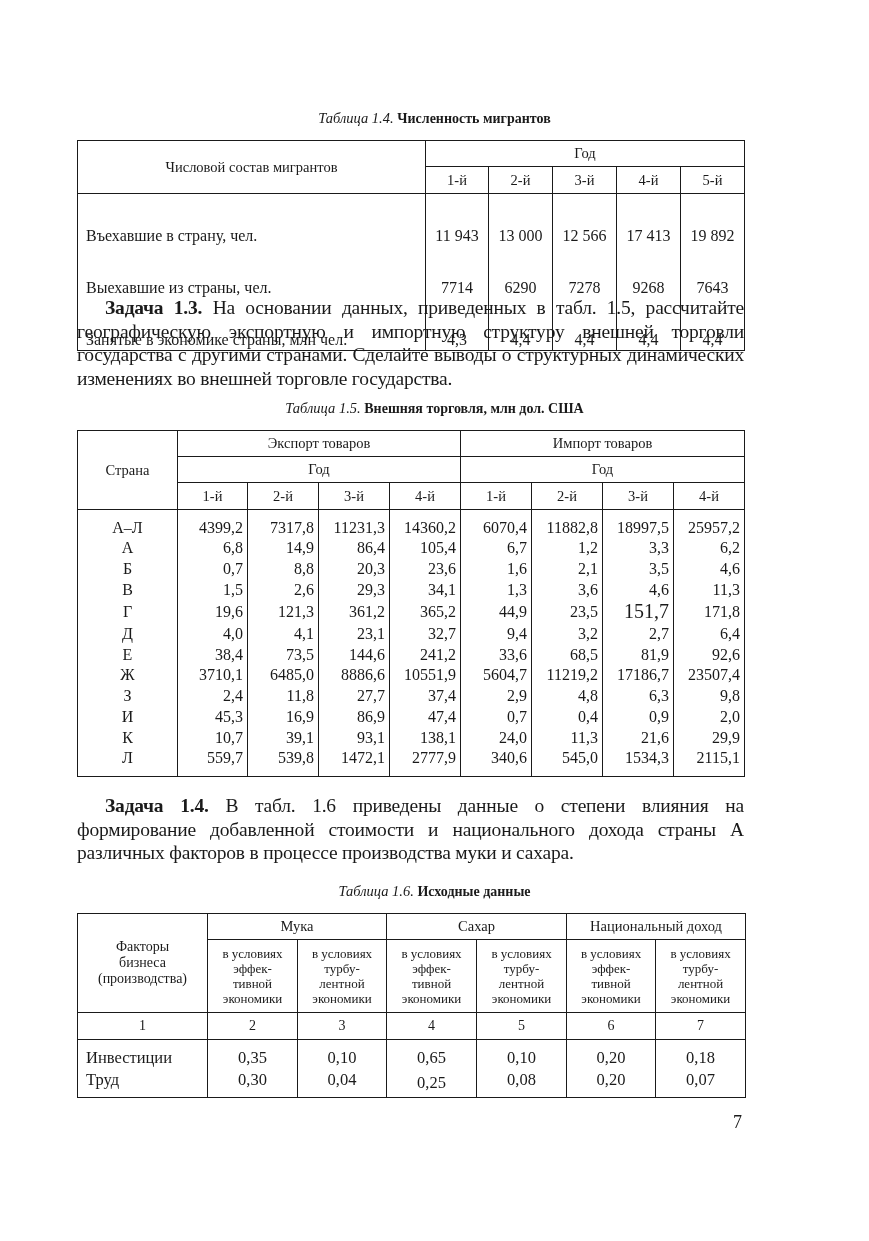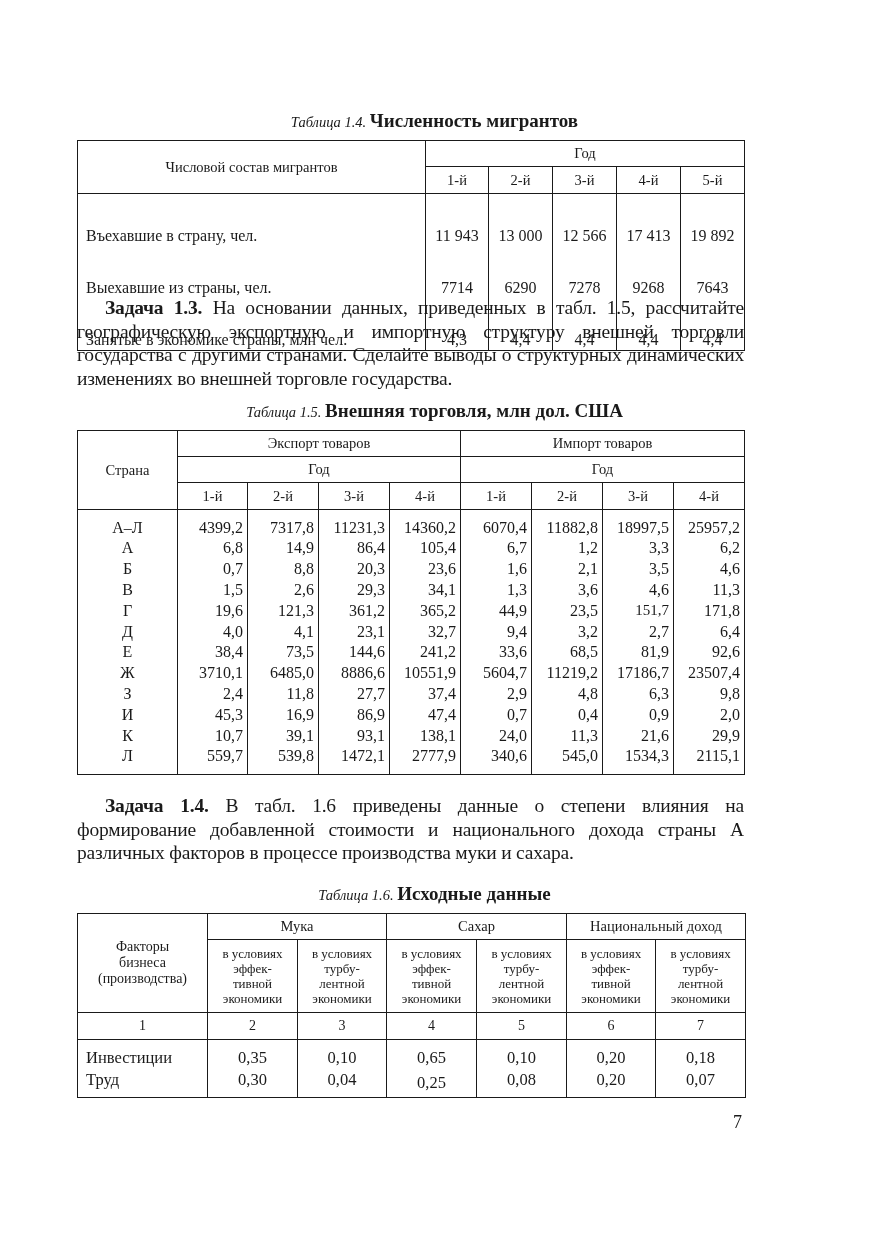--- a/index.html
+++ b/index.html
@@ -1,20 +1,20 @@
 <!DOCTYPE html>
 <html><head>
 <meta charset="utf-8">
 <style>
   html, body { margin: 0; padding: 0; background: #ffffff; }
   body { width: 869px; height: 1241px; position: relative; overflow: hidden;
          font-family: "Liberation Serif", "DejaVu Serif", serif; color: #1a1a1a; }
   .caption { position: absolute; left: 0; width: 869px; text-align: center; font-size: 14.5px; }
   .caption i { font-style: italic; }
-  .caption b { font-weight: bold; font-size: 19px; }
+  .caption b { font-weight: bold; font-size: 14px; }
   .para { position: absolute; left: 77px; width: 667px; font-size: 19.5px; line-height: 23.5px;
           text-align: justify; letter-spacing: -0.2px; }
   .para .indent { display: inline-block; width: 28px; }
   .para b { font-weight: bold; }
   table { position: absolute; border-collapse: collapse; table-layout: fixed; font-size: 14.5px; }
   td, th { border: 1px solid #1a1a1a; padding: 0; font-weight: normal; text-align: center; vertical-align: middle; }
   .nb td { border-top: none; border-bottom: none; }
   .num { text-align: right; padding-right: 4px; }
   .small { font-size: 13px; line-height: 15px; }
   .stack div { line-height: 20px; margin-top: 32px; }
@@ -173,21 +173,21 @@
         <td class="num" style="font-size:16px;">11,3</td>
       </tr>
       <tr class="nb" style="height: 20.9px;">
         <td style="font-size:16px;">Г</td>
         <td class="num" style="font-size:16px;">19,6</td>
         <td class="num" style="font-size:16px;">121,3</td>
         <td class="num" style="font-size:16px;">361,2</td>
         <td class="num" style="font-size:16px;">365,2</td>
         <td class="num" style="font-size:16px;">44,9</td>
         <td class="num" style="font-size:16px;">23,5</td>
-        <td class="num" style="font-size:15px;">151,7</td>
+        <td class="num" style="font-size:20px;">151,7</td>
         <td class="num" style="font-size:16px;">171,8</td>
       </tr>
       <tr class="nb" style="height: 20.9px;">
         <td style="font-size:16px;">Д</td>
         <td class="num" style="font-size:16px;">4,0</td>
         <td class="num" style="font-size:16px;">4,1</td>
         <td class="num" style="font-size:16px;">23,1</td>
         <td class="num" style="font-size:16px;">32,7</td>
         <td class="num" style="font-size:16px;">9,4</td>
         <td class="num" style="font-size:16px;">3,2</td>

